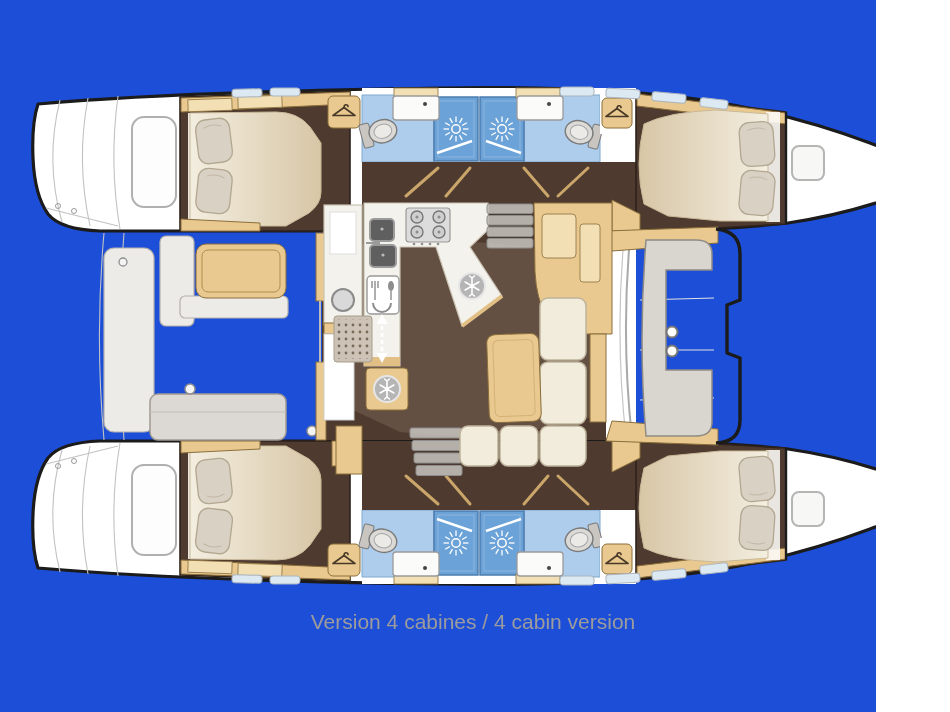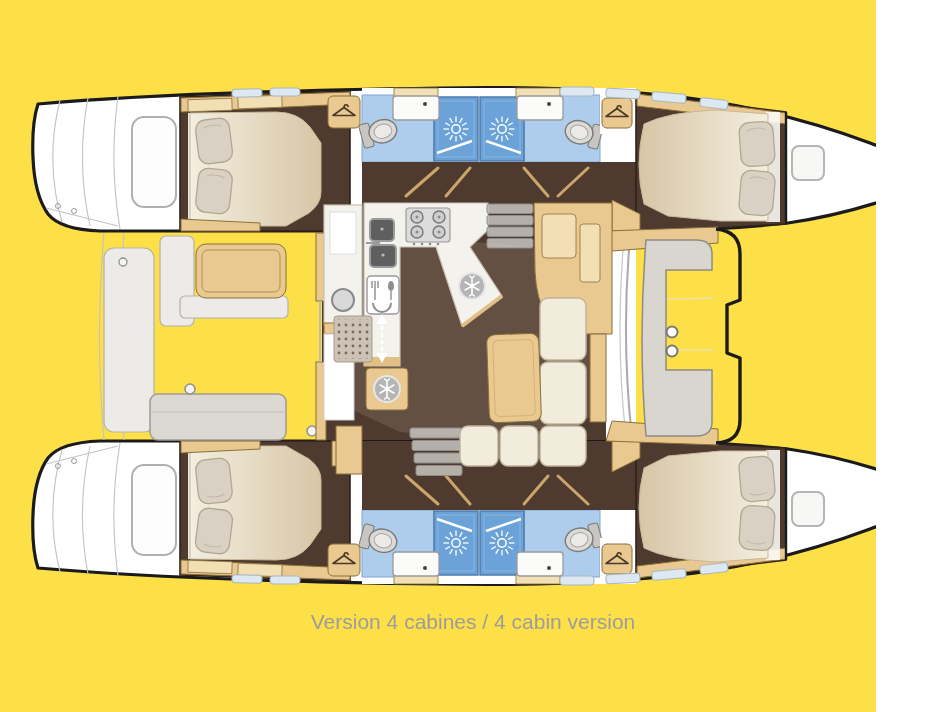--- a/index.html
+++ b/index.html
@@ -1,16 +1,16 @@
 <!DOCTYPE html>
 <html style="--hull-outline: #1b1b1b; --floor-dark: #4e3a2f; --floor-shadow: #8a7263; --wood: #e9c98f; --wood-light: #f2dfb4; --wood-edge: #8a6f3c; --counter: #f4f2ec; --bed-light: #f1ebdc; --bed-dark: #d8c6a6; --pillow: #d9d1c3; --pillow-edge: #b3a791; --bath-floor: #aecdec; --shower-blue: #6ba2d8; --cushion-cream: #f2ecdc; --bench-grey: #d9d5cf; --hatch-blue: #dce8f2; --caption-grey: #9c9c9c;"><head>
 <meta charset="utf-8">
 <style>
   html,body{margin:0;padding:0;background:#fff;}
-  #stage{position:relative;width:876px;height:712px;background:#fde047;overflow:hidden;
+  #stage{position:relative;width:876px;height:712px;background:#1d4ed8;overflow:hidden;
          font-family:"Liberation Sans", sans-serif;}
   svg{display:block}
   
   .hullline{fill:#fff;stroke:var(--hull-outline,#1b1b1b);stroke-width:3.2;stroke-linejoin:round;stroke-linecap:round}
   .floor{fill:var(--floor-dark,#4e3a2f);stroke:#2e221b;stroke-width:1.6}
   .wood{fill:var(--wood,#e9c98f);stroke:var(--wood-edge,#8a6f3c);stroke-width:1}
   .woodl{fill:var(--wood-light,#f2dfb4);stroke:var(--wood-edge,#8a6f3c);stroke-width:.8}
   .counter{fill:var(--counter,#f4f2ec);stroke:#c9c2b2;stroke-width:1.2}
   .bath{fill:var(--bath-floor,#aecdec);stroke:#7fa8cf;stroke-width:1}
   .shower{fill:var(--shower-blue,#6ba2d8);stroke:#4c7cae;stroke-width:1.5}

